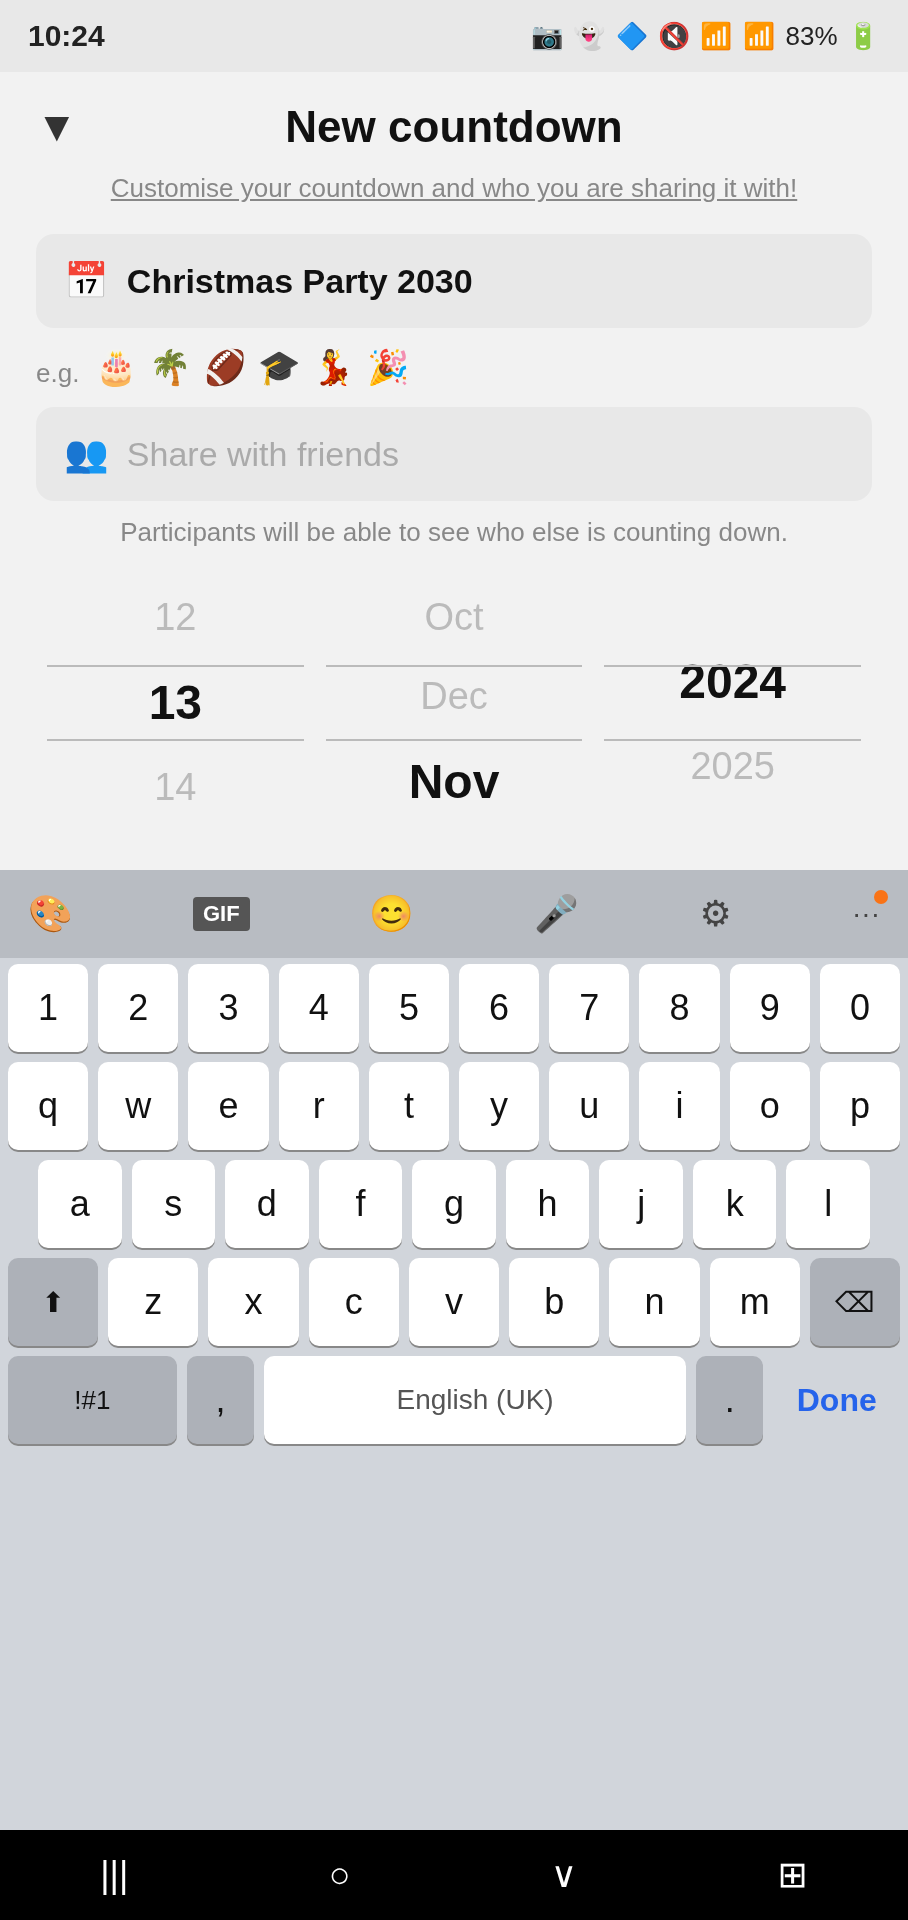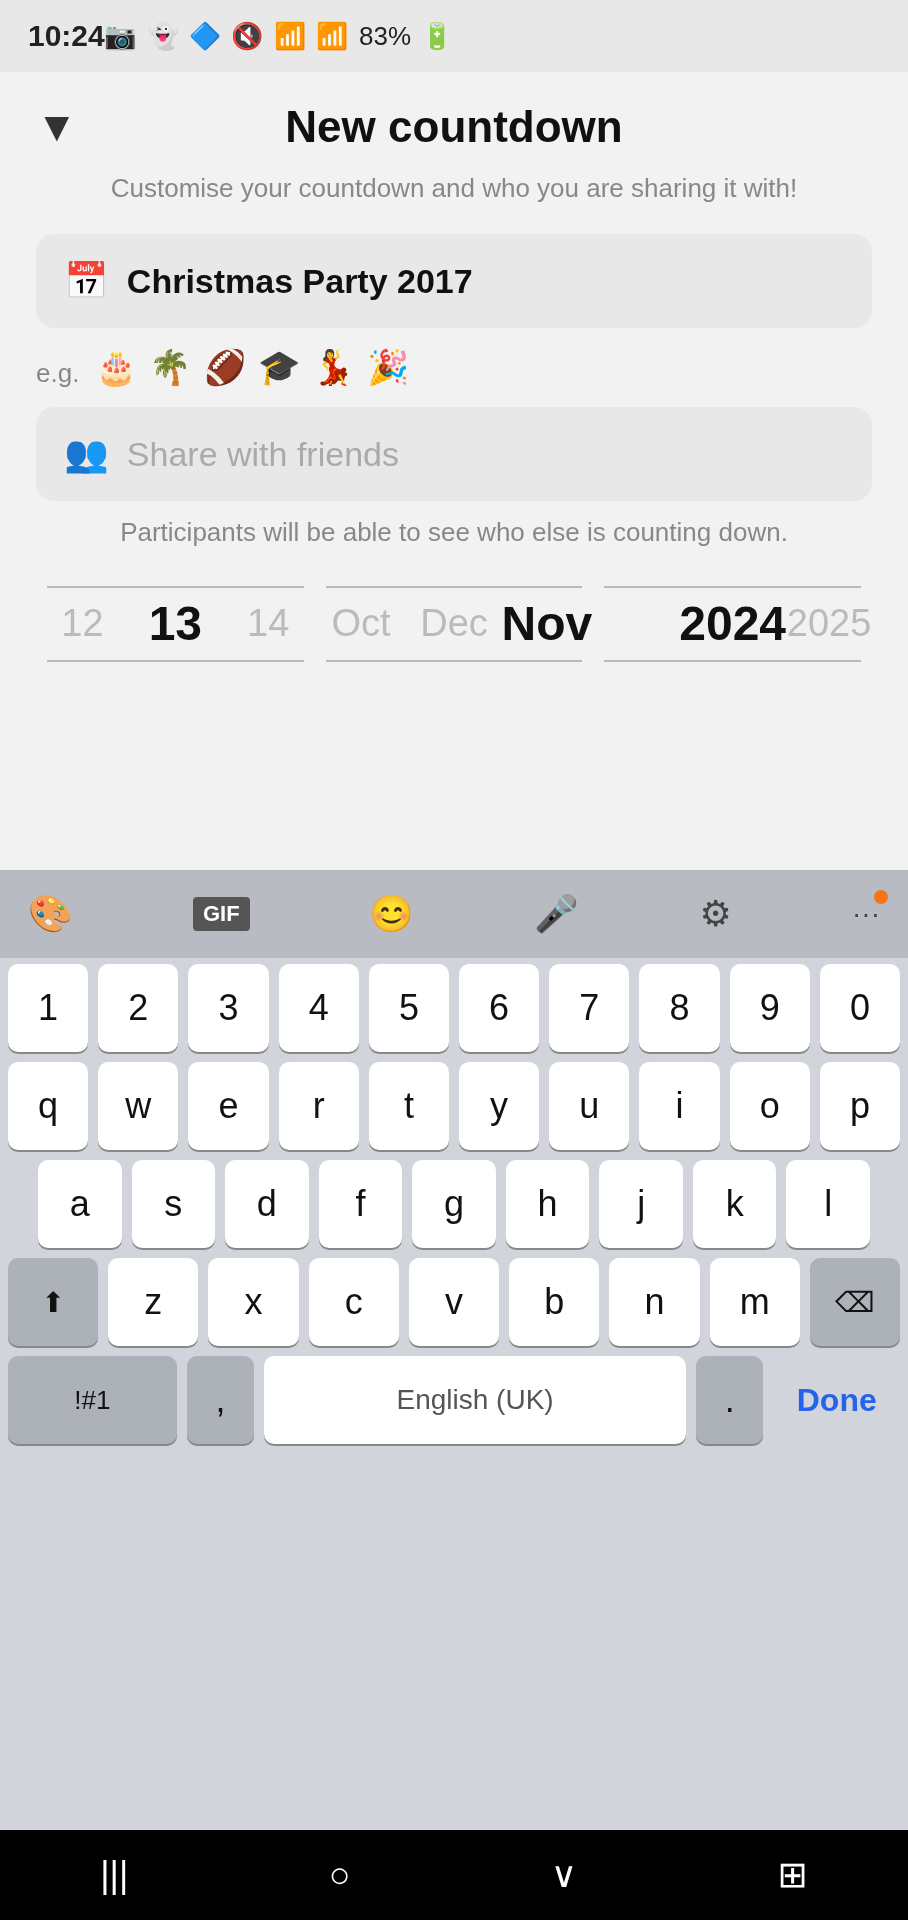--- a/index.html
+++ b/index.html
@@ -12,20 +12,21 @@
       font-family: 'Helvetica Neue', Arial, sans-serif;
       overflow: hidden;
     }
 
     
     .status-bar {
       background: #e8e8e8;
       height: 72px;
       display: flex;
       align-items: center;
+      justify-content: space-between;
       padding: 12px 28px;
     }
     .status-left {
       font-size: 30px;
       font-weight: 600;
       color: #222;
     }
     .status-right {
       display: flex;
       align-items: center;
@@ -62,20 +63,21 @@
       color: #111;
       text-align: center;
     }
 
     .subtitle {
       font-size: 26px;
       color: #888;
       text-align: center;
       margin-bottom: 28px;
       line-height: 1.4;
+      text-decoration: underline;
     }
 
     
     .input-field {
       background: #e8e8e8;
       border-radius: 18px;
       padding: 26px 28px;
       display: flex;
       align-items: center;
       gap: 18px;
@@ -139,20 +141,21 @@
     .date-item.selected {
       font-size: 48px;
       color: #111;
       font-weight: 700;
     }
 
     .date-column-wrapper {
       position: relative;
       flex: 1;
       display: flex;
+      flex-direction: column;
       align-items: center;
     }
 
     .selection-frame {
       position: absolute;
       top: 50%;
       left: 4%;
       right: 4%;
       transform: translateY(-50%);
       height: 76px;
@@ -316,21 +319,21 @@
 
   <div class="header">
     <span class="back-chevron">▼</span>
     <span class="header-title">New countdown</span>
   </div>
 
   <div class="subtitle">Customise your countdown and who you are sharing it with!</div>
 
   <div class="input-field">
     <span class="icon">📅</span>
-    <span class="text-value">Christmas Party 2017</span>
+    <span class="text-value">Christmas Party 2030</span>
   </div>
 
   <div class="emoji-row">
     <span class="emoji-label">e.g.</span>
     <span class="emoji-item">🎂</span>
     <span class="emoji-item">🌴</span>
     <span class="emoji-item">🏈</span>
     <span class="emoji-item">🎓</span>
     <span class="emoji-item">💃</span>
     <span class="emoji-item">🎉</span>

